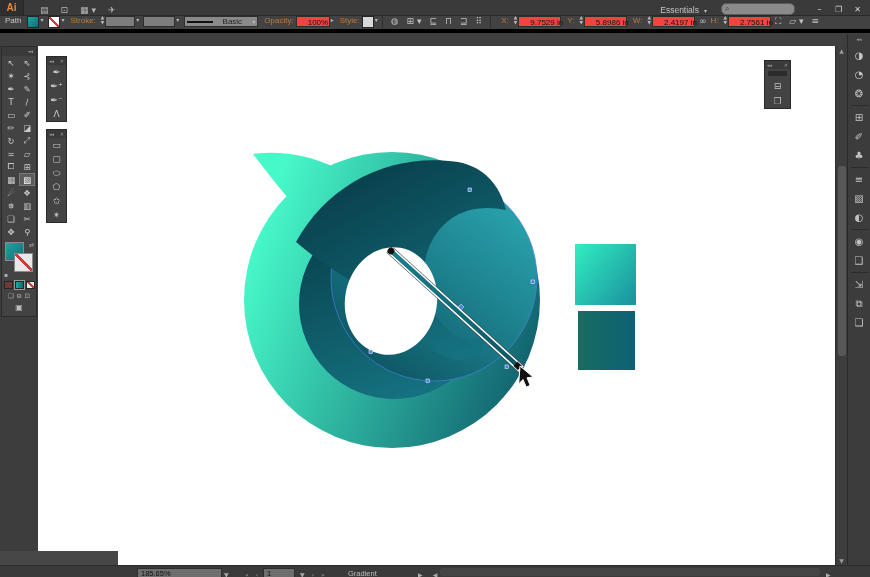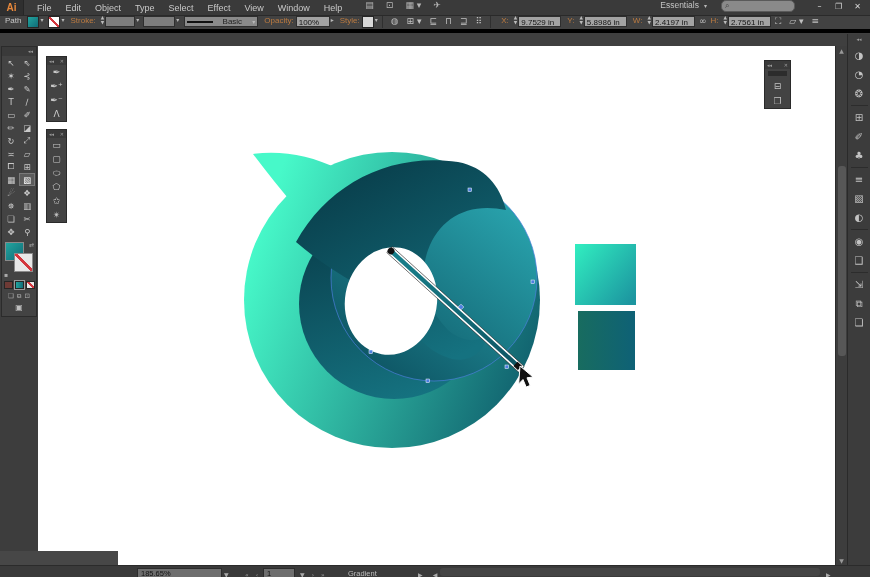--- a/index.html
+++ b/index.html
@@ -1,21 +1,21 @@
 <!DOCTYPE html>
 <html style="--accent: #E8883B; --labelOrange: #BD7B40; --fillTeal1: #23A49E; --fillTeal2: #0F6C78; --logoMint: #47F9C9; --logoTeal: #0E5A6A; --dark1: #093F4C; --dark2: #157280; --rc1: #29A4AE; --rc2: #0D5362; --sw1a: #31EDC0; --sw1b: #1C96A0; --sw2a: #186C5F; --sw2b: #0E6176; --bar1: #18808C; --bar2: #0E5462; --anchor: #4D7FE0; --noneRed: #D4373E;"><head>
 <meta charset="utf-8">
 <style>
   html,body{margin:0;padding:0;background:#2b2b2b;}
   #app{position:relative;width:870px;height:577px;background:#3f3f3f;overflow:hidden;
        font-family:"Liberation Sans",sans-serif;color:#cccccc;-webkit-font-smoothing:antialiased;}
   .g{font-family:"DejaVu Sans",sans-serif;}
   
   #menubar{position:absolute;left:0;top:0;width:870px;height:16px;background:#3a3a3a;
-           border-bottom:1px solid #2a2a2a;display:flex;align-items:flex-start;box-sizing:border-box;}
+           border-bottom:1px solid #2a2a2a;display:flex;align-items:flex-end;box-sizing:border-box;}
   #ai-logo{width:23px;height:15px;background:#2f2f2f;color:var(--accent);font-weight:bold;
            font-size:10px;display:flex;align-items:center;justify-content:center;border-right:1px solid #262626;}
   #menus{display:flex;height:100%;align-items:center;margin-left:6px;}
   .menu-item{padding:0 7px;font-size:9px;color:#c9c9c9;cursor:default;}
   #appicons{display:flex;gap:12px;margin-left:16px;color:#b5b5b5;font-size:9px;}
   .appicon{cursor:default;}
   #mb-spacer{flex:1;}
   #workspace{display:flex;gap:4px;align-items:center;font-size:8.5px;color:#c4c4c4;margin-right:14px;cursor:default;}
   #searchbox{width:66px;height:10px;background:#8a8a8a;border:1px solid #5a5a5a;border-radius:5px;
              display:flex;align-items:center;padding:0 3px;margin-right:16px;}
@@ -28,22 +28,22 @@
               border-bottom:4px solid #000000;display:flex;align-items:flex-start;box-sizing:border-box;
               font-size:8px;color:#c8c8c8;}
   #controlbar .lbl{color:var(--labelOrange);margin:0 2px 0 6px;}
   .swbox{width:12px;height:12px;border:1px solid #262626;box-sizing:border-box;}
   #cb-fill{margin-left:6px;background:linear-gradient(135deg,var(--fillTeal1),var(--fillTeal2));}
   #cb-stroke{background:#fff;position:relative;margin-left:5px;}
   #cb-stroke:after{content:"";position:absolute;inset:0;
       background:linear-gradient(45deg,transparent 44%,var(--noneRed) 44%,var(--noneRed) 58%,transparent 58%);}
   .dd{font-size:6px;color:#b9b9b9;margin-left:1px;}
   .stepper{display:flex;flex-direction:column;font-size:4.5px;line-height:4.5px;color:#bbb;margin:0 1px 0 3px;}
-  .field{background:#a3a3a3;color:#151515;border:1px solid #2e2e2e;height:11px;line-height:11px;
-         padding:0 2px;box-sizing:border-box;white-space:nowrap;}
+  .field{background:#ef4444;color:#151515;border:1px solid #2e2e2e;height:11px;line-height:11px;
+         padding:0 11px;box-sizing:border-box;white-space:nowrap;}
   .ddbox{background:#7d7d7d;border:1px solid #2e2e2e;height:11px;display:flex;align-items:center;
          padding:0 2px;box-sizing:border-box;color:#222;}
   #brushbox{width:74px;justify-content:space-between;background:#8a8a8a;}
   #brushline{width:26px;height:2px;background:#111;}
   .cbicon{font-size:9px;color:#c0c0c0;margin:0 4px;cursor:default;}
   .cbsep{width:1px;height:12px;background:#2f2f2f;margin:0 4px;}
   
   #tabbar{position:absolute;left:0;top:33px;width:870px;height:13px;background:#303030;
           border-bottom:1px solid #262626;box-sizing:border-box;}
   #doctab{position:absolute;left:30px;top:0;height:13px;background:#464646;border:1px solid #262626;
@@ -109,32 +109,20 @@
   .sbtn{font-size:6px;color:#aaa;padding:0 2px;}
   #hthumb{position:absolute;left:440px;top:2px;width:380px;height:8px;background:#454545;border-radius:3px;}
 </style>
 </head>
 <body>
 
 <div id="app">
 
   <div id="menubar">
     <div id="ai-logo">Ai</div>
-    <div id="menus">
-
-    <div class="menu-item">File</div>
-        <div class="menu-item">Edit</div>
-        <div class="menu-item">Object</div>
-        <div class="menu-item">Type</div>
-        <div class="menu-item">Select</div>
-        <div class="menu-item">Effect</div>
-        <div class="menu-item">View</div>
-        <div class="menu-item">Window</div>
-        <div class="menu-item">Help</div>
-      </div>
     <div id="appicons">
 
     <div class="appicon g">▤</div>
         <div class="appicon g">⊡</div>
         <div class="appicon g">▦ ▾</div>
         <div class="appicon g">✈</div>
       </div>
     <div id="mb-spacer"></div>
     <div id="workspace">
       <span>Essentials</span>

